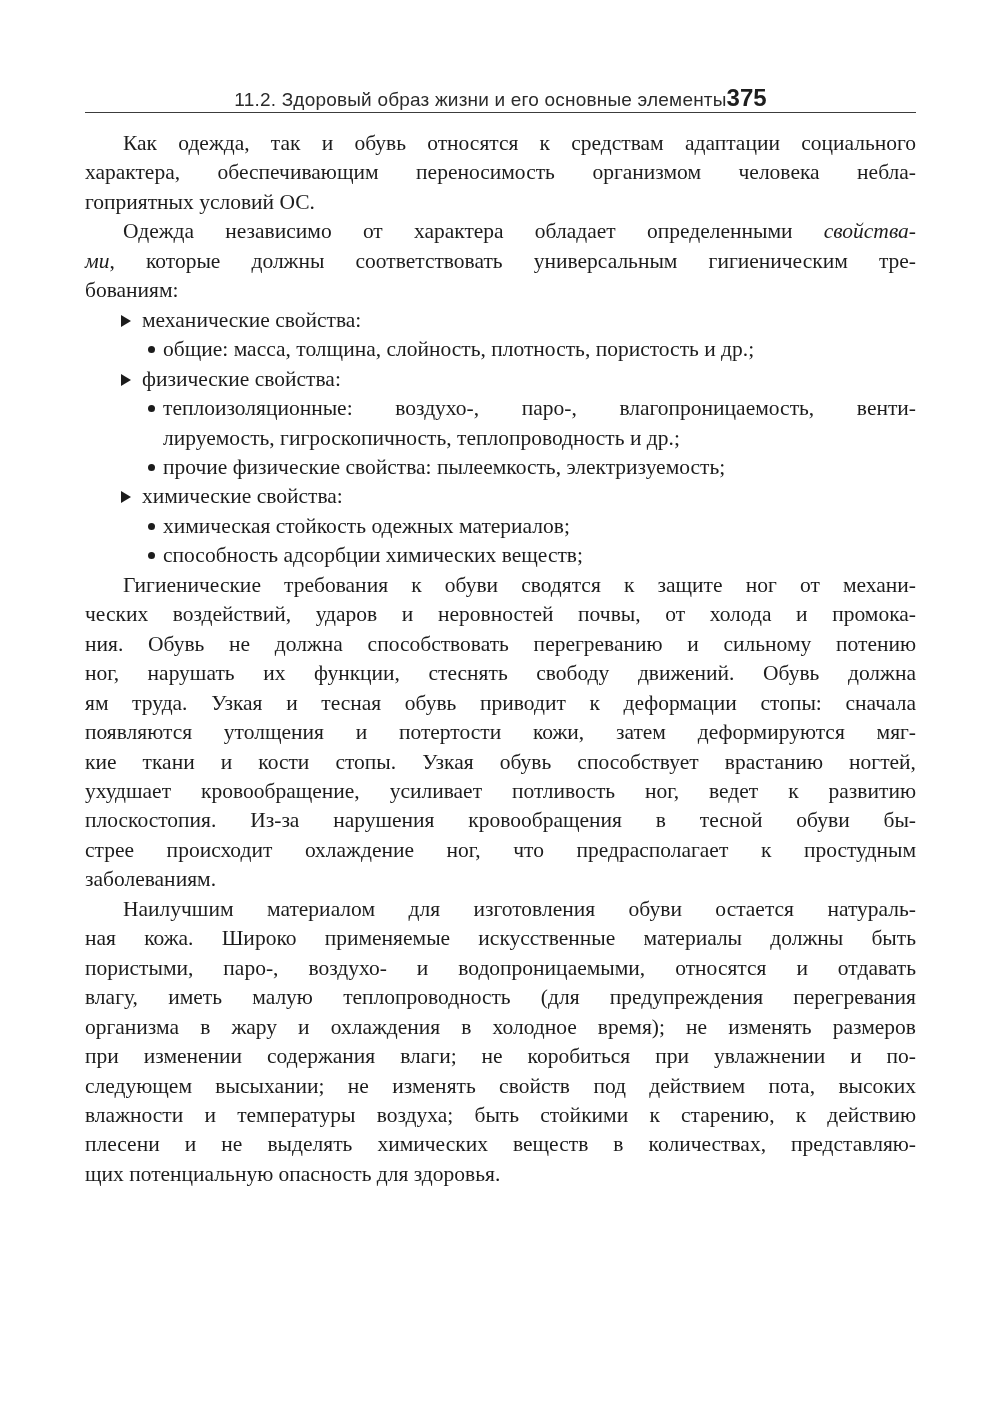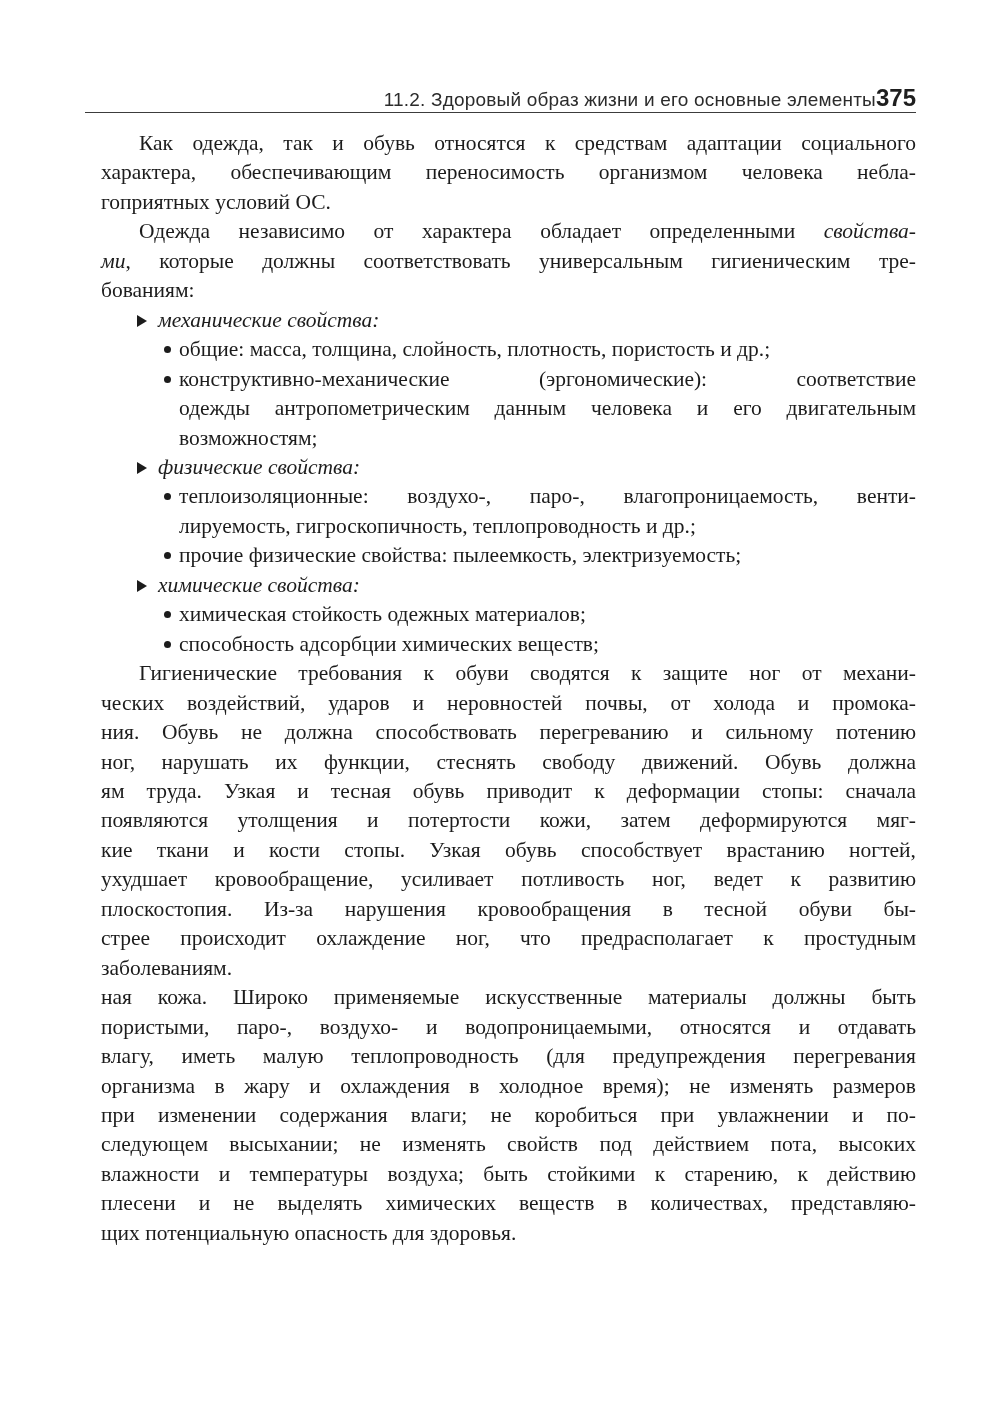--- a/index.html
+++ b/index.html
@@ -16,21 +16,21 @@
     overflow: hidden;
   }
 
   
   .running-header {
     position: absolute;
     left: 85px;
     right: 84px;
     top: 84px;
     display: flex;
-    justify-content: flex-end;
+    justify-content: center;
     align-items: baseline;
     font-family: "Liberation Sans", sans-serif;
   }
   .header-title {
     font-size: 19px;
     font-weight: 400;
     color: #2b2b2b;
     letter-spacing: 0.2px;
   }
   .header-page-number {
@@ -49,36 +49,36 @@
 
   
   .page-body {
     position: absolute;
     left: 85px;
     right: 84px;
     top: 129px;
     font-size: 21.5px;
     line-height: 29.45px;
   }
-  .block { position: relative; margin-left: 16px; }
+  .block { position: relative; }
 
   .line {
     text-align: justify;
     text-align-last: justify;
   }
   .line.lastline {
     text-align-last: left;
   }
   .line.indent {
     padding-left: 38px;
   }
   .it { font-style: italic; }
 
   
-  .block.list1 { padding-left: 57px; font-style: italic; }
+  .block.list1 { padding-left: 57px; }
   .block.list2 { padding-left: 78px; }
 
   .marker-triangle {
     position: absolute;
     left: 36px;
     top: 9px;
     width: 0;
     height: 0;
     border-left: 10px solid #1c1c1c;
     border-top: 6px solid transparent;
@@ -115,26 +115,20 @@
       <div class="line lastline">бованиям:</div>
     </div>
     <div class="block list1">
       <span class="marker-triangle"></span>
       <div class="line lastline">механические свойства:</div>
     </div>
     <div class="block list2">
       <span class="marker-dot"></span>
       <div class="line lastline">общие: масса, толщина, слойность, плотность, пористость и др.;</div>
     </div>
-    <div class="block list2">
-      <span class="marker-dot"></span>
-      <div class="line">конструктивно-механические (эргономические): соответствие</div>
-      <div class="line">одежды антропометрическим данным человека и его двигательным</div>
-      <div class="line lastline">возможностям;</div>
-    </div>
     <div class="block list1">
       <span class="marker-triangle"></span>
       <div class="line lastline">физические свойства:</div>
     </div>
     <div class="block list2">
       <span class="marker-dot"></span>
       <div class="line">теплоизоляционные: воздухо-, паро-, влагопроницаемость, венти-</div>
       <div class="line lastline">лируемость, гигроскопичность, теплопроводность и др.;</div>
     </div>
     <div class="block list2">
@@ -160,20 +154,21 @@
       <div class="line">ног, нарушать их функции, стеснять свободу движений. Обувь должна</div>
       <div class="line">ям труда. Узкая и тесная обувь приводит к деформации стопы: сначала</div>
       <div class="line">появляются утолщения и потертости кожи, затем деформируются мяг-</div>
       <div class="line">кие ткани и кости стопы. Узкая обувь способствует врастанию ногтей,</div>
       <div class="line">ухудшает кровообращение, усиливает потливость ног, ведет к развитию</div>
       <div class="line">плоскостопия. Из-за нарушения кровообращения в тесной обуви бы-</div>
       <div class="line">стрее происходит охлаждение ног, что предрасполагает к простудным</div>
       <div class="line lastline">заболеваниям.</div>
     </div>
     <div class="block paragraph">
+      <div class="line indent">Наилучшим материалом для изготовления обуви остается натураль-</div>
       <div class="line">ная кожа. Широко применяемые искусственные материалы должны быть</div>
       <div class="line">пористыми, паро-, воздухо- и водопроницаемыми, относятся и отдавать</div>
       <div class="line">влагу, иметь малую теплопроводность (для предупреждения перегревания</div>
       <div class="line">организма в жару и охлаждения в холодное время); не изменять размеров</div>
       <div class="line">при изменении содержания влаги; не коробиться при увлажнении и по-</div>
       <div class="line">следующем высыхании; не изменять свойств под действием пота, высоких</div>
       <div class="line">влажности и температуры воздуха; быть стойкими к старению, к действию</div>
       <div class="line">плесени и не выделять химических веществ в количествах, представляю-</div>
       <div class="line lastline">щих потенциальную опасность для здоровья.</div>
     </div>

